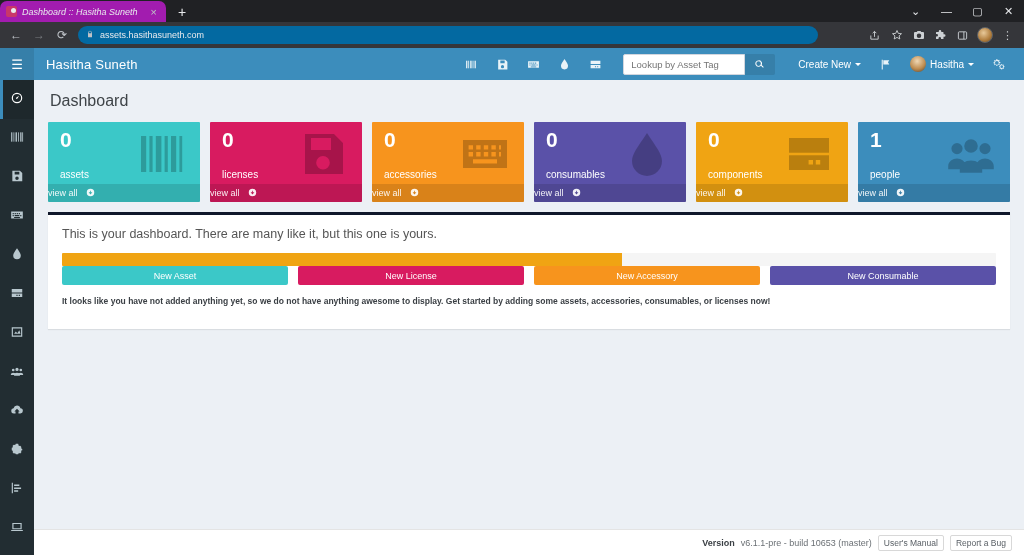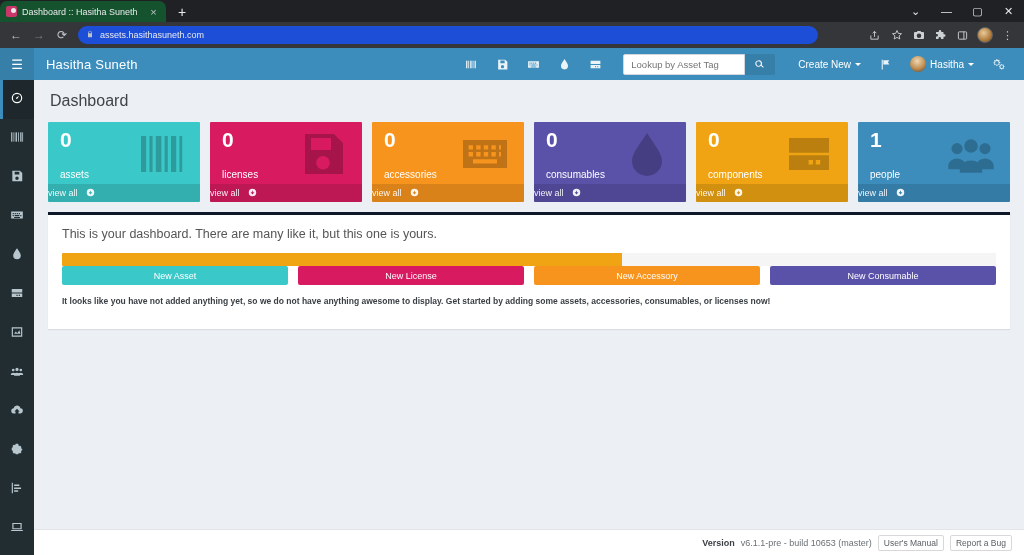--- a/index.html
+++ b/index.html
@@ -10,23 +10,23 @@
     background: #202124;
   }
   body { position: relative; }
 
   
   #browser-tabstrip {
     height: 22px; background: #202124;
     display: flex; align-items: flex-end; position: relative;
   }
   .tab {
-    height: 21px; width: 166px; background: #14532d;
+    height: 21px; width: 166px; background: #a21caf;
     border-radius: 7px 7px 0 0; display: flex; align-items: center;
-    padding: 5px 6px; gap: 5px; position: relative;
+    padding: 5px 6px; gap: 5px; position: relative; font-style: italic;
   }
   .tab-favicon {
     width: 11px; height: 11px; border-radius: 2px;
     background: #c9376a; flex: none; position: relative;
     display:flex; align-items:center; justify-content:center;
   }
   .tab-favicon::after{
     content:""; width:5px; height:5px; border-radius:50%;
     background:#e8eaed; position:absolute; top:2px; right:1px;
   }
@@ -53,21 +53,21 @@
   #browser-toolbar {
     height: 26px; background: #35363a; display: flex;
     align-items: center; padding: 0 6px; gap: 3px;
   }
   .nav-btn {
     width: 20px; height: 20px; display: flex; align-items: center;
     justify-content: center; color: #bdc1c6; font-size: 12px; flex: none;
   }
   .nav-btn.dim { color: #7a7d80; }
   #omnibox {
-    flex: 1; height: 18px; background: #1d4ed8; border-radius: 9px;
+    flex: 1; height: 18px; background: #0369a1; border-radius: 9px;
     display: flex; align-items: center; padding: 0 8px; gap: 6px;
     margin: 0 5px 0 3px; max-width: 740px;
   }
   #omnibox .lock { font-size: 8px; color: #bdc1c6; }
   #omnibox .url { font-size: 9px; color: #e8eaed; white-space: nowrap; }
   #toolbar-right { display: flex; align-items: center; gap: 1px; margin-left: auto; }
   .tb-icon { width: 21px; height: 20px; display: flex; align-items: center;
              justify-content: center; color: #cdd1d4; font-size: 11px; }
   .avatar-chip {
     width: 16px; height: 16px; border-radius: 50%;

